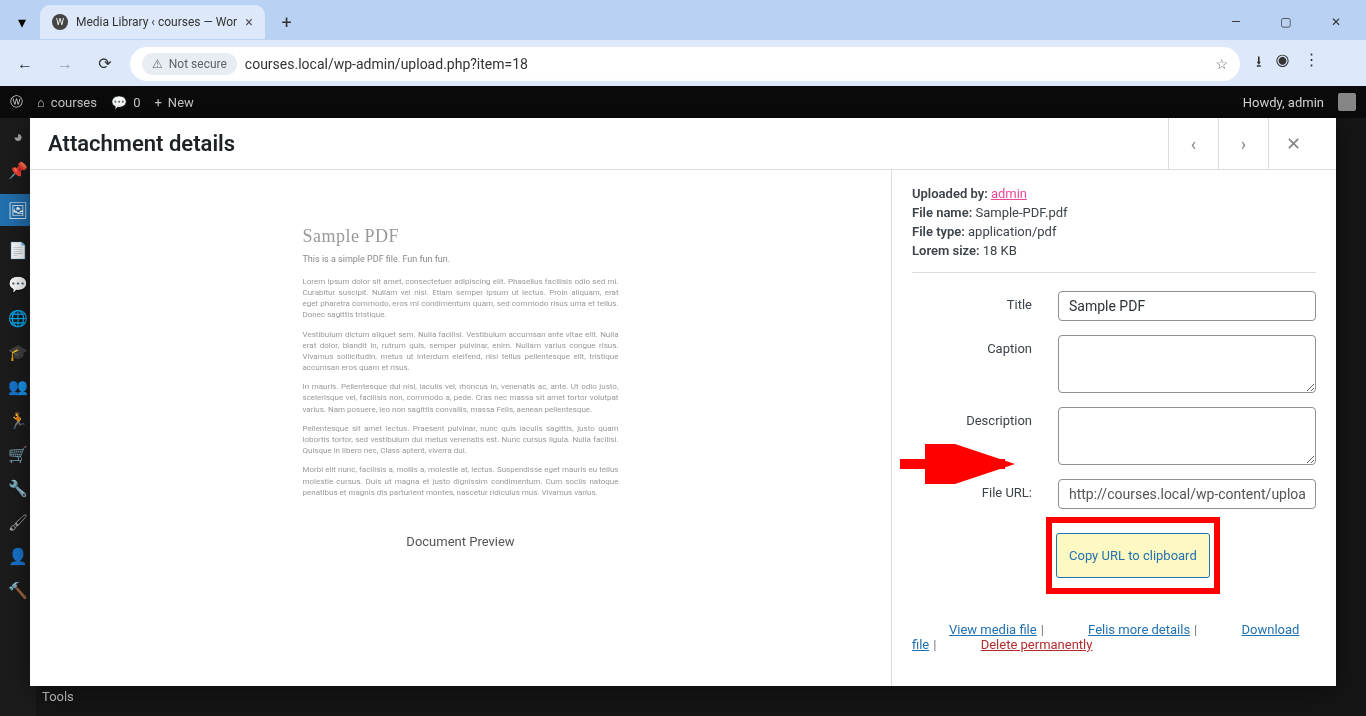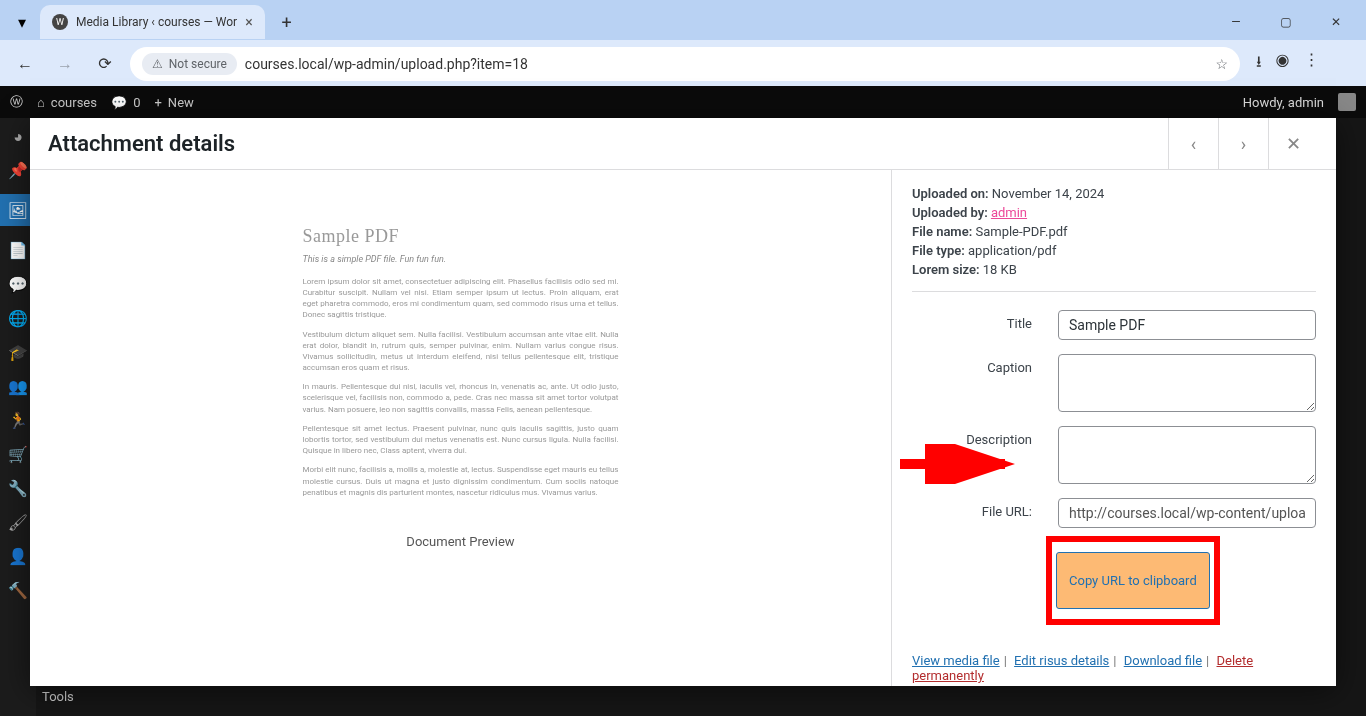--- a/index.html
+++ b/index.html
@@ -42,43 +42,43 @@
 .modal-backdrop { position: absolute; top: 118px; left: 30px; right: 30px; bottom: 30px; background: #fff; z-index: 10; display: flex; flex-direction: column; box-shadow: 0 5px 30px rgba(0,0,0,.5); }
 .modal-header { height: 52px; border-bottom: 1px solid #dcdcde; display: flex; align-items: center; padding: 0 18px; gap: 46px; }
 .modal-title { font-size: 22px; font-weight: 600; color: #1d2327; }
 .modal-nav { margin-left: auto; display: flex; }
 .modal-nav-btn { width: 50px; height: 52px; border-left: 1px solid #dcdcde; display: flex; align-items: center; justify-content: center; color: #888; font-size: 18px; }
 
 .modal-body { flex: 1; display: flex; overflow: hidden; }
 .preview-pane { flex: 1; display: flex; flex-direction: column; align-items: center; justify-content: flex-start; padding: 30px 50px 10px 50px; }
 .pdf-preview { width: 380px; background: #fff; padding: 24px 32px; font-size: 8px; color: #999; line-height: 1.4; }
 .pdf-preview h2 { font-family: Georgia, serif; font-size: 18px; font-weight: 300; color: #999; margin-bottom: 4px; letter-spacing: 0.5px;}
-.pdf-preview .sub { font-style: italic; font-size: 9px; margin-bottom: 10px; color: #888; }
+.pdf-preview .sub { font-size: 9px; margin-bottom: 10px; color: #888; }
 .pdf-preview p { margin-bottom: 8px; text-align: justify; }
 .doc-prev-label { margin-top: 4px; font-size: 13px; color: #555; }
 
 .details-pane { width: 445px; border-left: 1px solid #dcdcde; padding: 16px 20px; overflow-y: auto; font-size: 13px; color: #3c434a; }
 .meta-row { margin-bottom: 4px; }
 .meta-row strong { font-weight: 600; }
 .meta-row a { color: #ec4899; text-decoration: underline; }
 .divider { border-top: 1px solid #dcdcde; margin: 14px 0 18px 0; }
 
 .field-row { display: flex; align-items: flex-start; margin-bottom: 14px; gap: 26px; }
 .field-row label { width: 120px; text-align: right; font-size: 13px; color: #3c434a; padding-top: 6px; flex-shrink: 0;}
 .field-row input[type=text], .field-row textarea { flex: 1; border: 1px solid #8c8f94; border-radius: 4px; padding: 6px 10px; font-size: 14px; color: #2c3338; font-family: inherit; }
 .field-row textarea { height: 58px; resize: vertical; }
 .field-row input[readonly] { background: #fff; color: #555;}
 
 .copy-highlight { border: 6px solid #ff0000; display: inline-block; padding: 10px 4px 10px 4px; margin-left: 134px; margin-top: -6px;}
-.copy-btn { border: 1px solid #2271b1; color: #2271b1; background: #fdba74; padding: 20px 12px; font-size: 13px; border-radius: 3px; cursor: pointer; }
+.copy-btn { border: 1px solid #2271b1; color: #2271b1; background: #fef9c3; padding: 14px 12px; font-size: 13px; border-radius: 3px; cursor: pointer; }
 
 .arrow { position: absolute; left: 895px; top: 444px; z-index: 20; color: #ff0000;}
 
 .action-links { margin-top: 28px; font-size: 13px; }
-.action-links a { color: #2271b1; text-decoration: underline; }
+.action-links a { color: #2271b1; text-decoration: underline; margin-left: 37px; }
 .action-links .del { color: #b32d2e; }
 .action-links .sep { color: #777; margin: 0 4px;}
 </style>
 </head>
 <body>
 
 <div class="browser-chrome">
   <div class="tab-bar">
     <div class="tab-drop">
       <span>▾</span>
@@ -177,21 +177,20 @@
         <p>Lorem ipsum dolor sit amet, consectetuer adipiscing elit. Phasellus facilisis odio sed mi. Curabitur suscipit. Nullam vel nisi. Etiam semper ipsum ut lectus. Proin aliquam, erat eget pharetra commodo, eros mi condimentum quam, sed commodo risus urna et tellus. Donec sagittis tristique.</p>
         <p>Vestibulum dictum aliquet sem. Nulla facilisi. Vestibulum accumsan ante vitae elit. Nulla erat dolor, blandit in, rutrum quis, semper pulvinar, enim. Nullam varius congue risus. Vivamus sollicitudin, metus ut interdum eleifend, nisi tellus pellentesque elit, tristique accumsan eros quam et risus.</p>
         <p>In mauris. Pellentesque dui nisl, iaculis vel, rhoncus in, venenatis ac, ante. Ut odio justo, scelerisque vel, facilisis non, commodo a, pede. Cras nec massa sit amet tortor volutpat varius. Nam posuere, leo non sagittis convallis, massa Felis, aenean pellentesque.</p>
         <p>Pellentesque sit amet lectus. Praesent pulvinar, nunc quis iaculis sagittis, justo quam lobortis tortor, sed vestibulum dui metus venenatis est. Nunc cursus ligula. Nulla facilisi. Quisque in libero nec, Class aptent, viverra dui.</p>
         <p>Morbi elit nunc, facilisis a, mollis a, molestie at, lectus. Suspendisse eget mauris eu tellus molestie cursus. Duis ut magna et justo dignissim condimentum. Cum sociis natoque penatibus et magnis dis parturient montes, nascetur ridiculus mus. Vivamus varius.</p>
       </div>
       <div class="doc-prev-label">Document Preview</div>
     </div>
 
     <div class="details-pane">
-      <div class="meta-row"><strong>Uploaded on:</strong> <span>November 14, 2024</span></div>
       <div class="meta-row"><strong>Uploaded by:</strong> <a href="#">admin</a></div>
       <div class="meta-row"><strong>File name:</strong> <span>Sample-PDF.pdf</span></div>
       <div class="meta-row"><strong>File type:</strong> <span>application/pdf</span></div>
       <div class="meta-row"><strong>Lorem size:</strong> <span>18 KB</span></div>
 
       <div class="divider"></div>
 
       <div class="field-row">
         <label>Title</label>
         <input type="text" value="Sample PDF" style="">
@@ -207,21 +206,21 @@
       <div class="field-row">
         <label>File URL:</label>
         <input type="text" readonly="" value="http://courses.local/wp-content/uploads/2" style="">
       </div>
       <div class="copy-highlight">
         <button class="copy-btn">Copy URL to clipboard</button>
       </div>
 
       <div class="action-links">
         <a href="#">View media file</a><span class="sep">|</span>
-        <a href="#">Edit risus details</a><span class="sep">|</span>
+        <a href="#">Felis more details</a><span class="sep">|</span>
         <a href="#">Download file</a><span class="sep">|</span>
         <a href="#" class="del">Delete permanently</a>
       </div>
     </div>
   </div>
 </div>
 
 <svg class="arrow" width="130" height="40">
   <defs>
       <marker id="ah" markerWidth="10" markerHeight="10" refX="8" refY="3" orient="auto">

